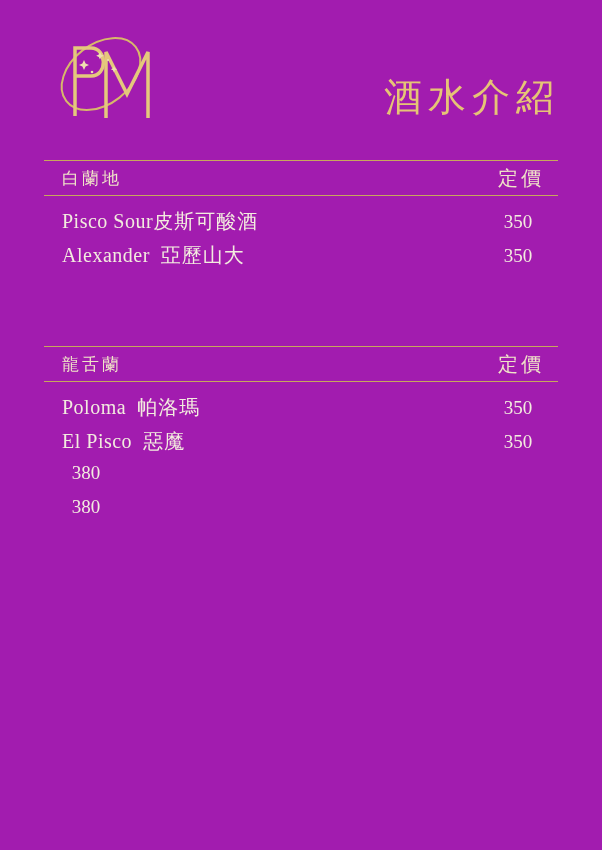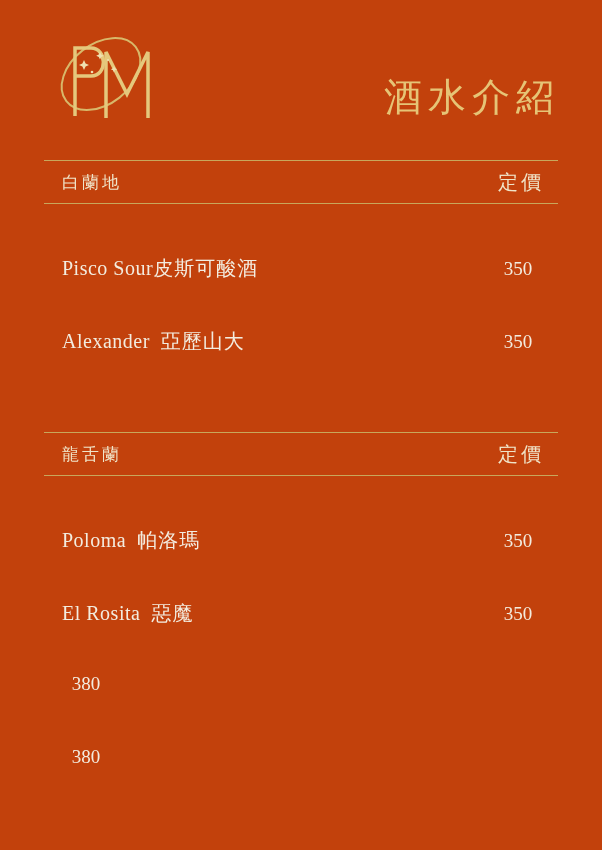--- a/index.html
+++ b/index.html
@@ -10,21 +10,21 @@
     width: 602px;
     height: 850px;
     background: #10365e;
     font-family: "Liberation Serif", serif;
     overflow: hidden;
   }
   .page {
     position: relative;
     width: 602px;
     height: 850px;
-    background: #c2410c;
+    background: #a21caf;
     box-sizing: border-box;
   }
   .header {
     position: relative;
     height: 140px;
     padding: 22px 40px 0 40px;
     box-sizing: border-box;
   }
   .logo {
     position: absolute;
@@ -47,21 +47,21 @@
   .section {
     margin: 0 44px;
   }
   .section.first { padding-top: 20px; }
   .section.second { padding-top: 70px; }
 
   .sec-head {
     position: relative;
     border-top: 1.5px solid #c8a75c;
     border-bottom: 1.5px solid #c8a75c;
-    height: 44px;
+    height: 36px;
     display: flex;
     align-items: center;
     justify-content: space-between;
     padding: 0 14px 0 18px;
     box-sizing: border-box;
     gap: 32px;
   }
   .sec-title {
     color: #f0e4c8;
     font-size: 17px;
@@ -74,21 +74,20 @@
   }
   .items {
     padding-top: 12px;
   }
   .item-row {
     display: flex;
     align-items: baseline;
     justify-content: space-between;
     padding: 0 16px 0 18px;
     height: 34px;
-    margin-top: 39px;
   }
   .item-name {
     color: #f3ecdf;
     font-size: 20px;
     letter-spacing: 0.5px;
     white-space: nowrap;
   }
   .item-name .cn {
     letter-spacing: 1px;
   }
@@ -144,21 +143,21 @@
     <div class="sec-head">
       <span class="sec-title">龍舌蘭</span>
       <span class="sec-price-label">定價</span>
     </div>
     <div class="items">
       <div class="item-row">
         <span class="item-name"><span>Poloma</span>&nbsp; <span class="cn">帕洛瑪</span></span>
         <span class="item-price">350</span>
       </div>
       <div class="item-row">
-        <span class="item-name"><span>El Rosita</span>&nbsp; <span class="cn">惡魔</span></span>
+        <span class="item-name"><span>El Pisco</span>&nbsp; <span class="cn">惡魔</span></span>
         <span class="item-price">350</span>
       </div>
       <div class="item-row">
         <span class="item-price">380</span>
       </div>
       <div class="item-row">
         <span class="item-price">380</span>
       </div>
     </div>
   </div>

